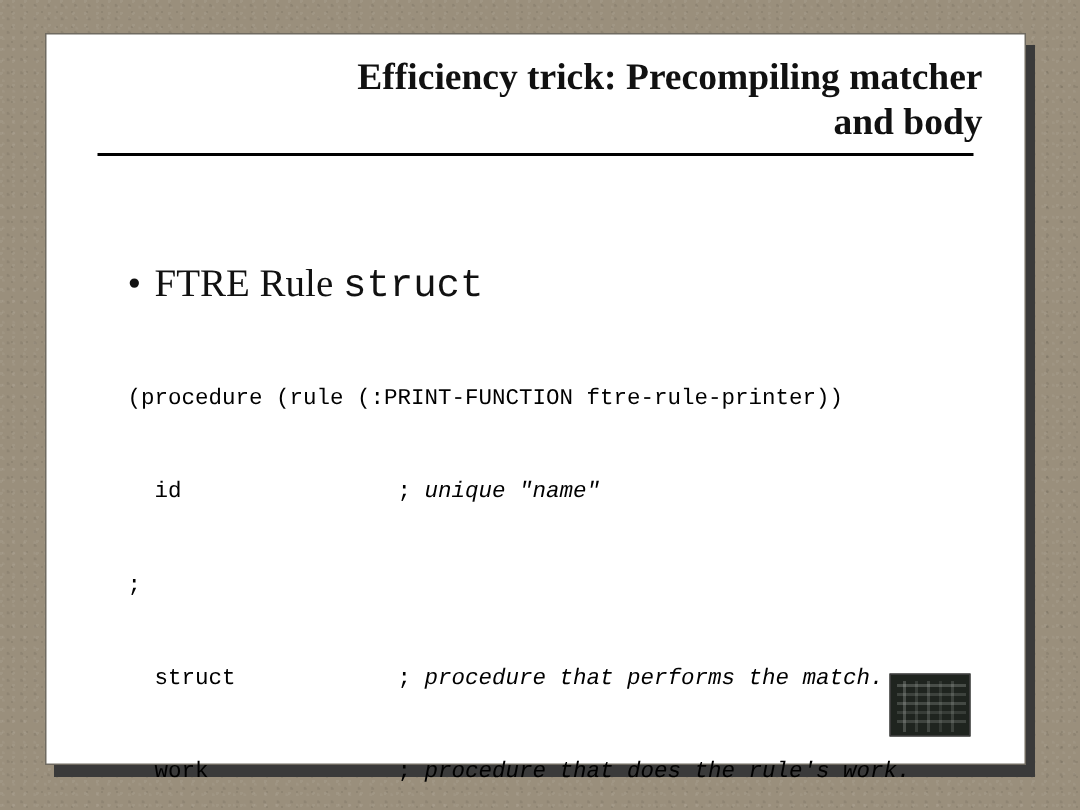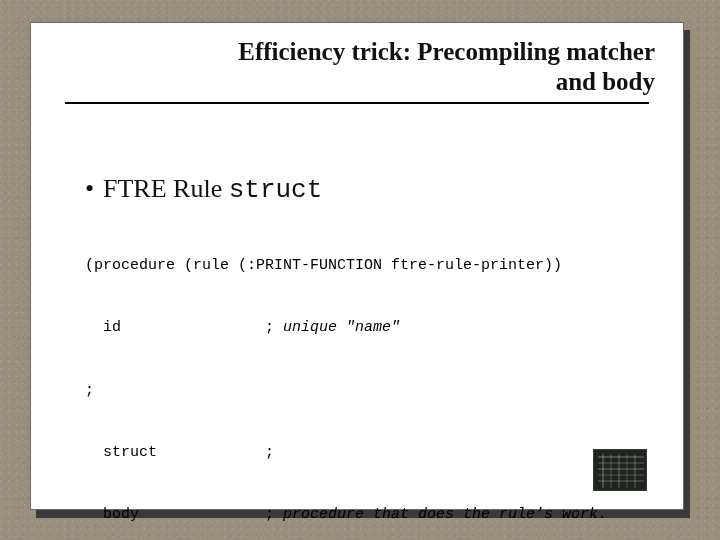--- a/index.html
+++ b/index.html
@@ -135,23 +135,23 @@
 
   <div class="code">
     <div>(procedure (rule (:PRINT-FUNCTION ftre-rule-printer))</div>
     <div class="row">
       <span class="field">  id</span><span class="sc">;</span><span class="ital">unique "name"</span>
     </div>
     <div class="row">
       <span class="sc">;</span>
     </div>
     <div class="row">
-      <span class="field">  struct</span><span class="sc">;</span>
+      <span class="field">  struct</span><span class="sc">;</span><span class="ital">procedure that performs the match.</span>
     </div>
     <div class="row">
-      <span class="field">  body</span><span class="sc">;</span><span class="ital">procedure that does the rule's work.</span>
+      <span class="field">  work</span><span class="sc">;</span><span class="ital">procedure that does the rule's work.</span>
     </div>
     
   </div>
 
   <div class="logo"></div>
 
 </div>
 
 </body></html>

